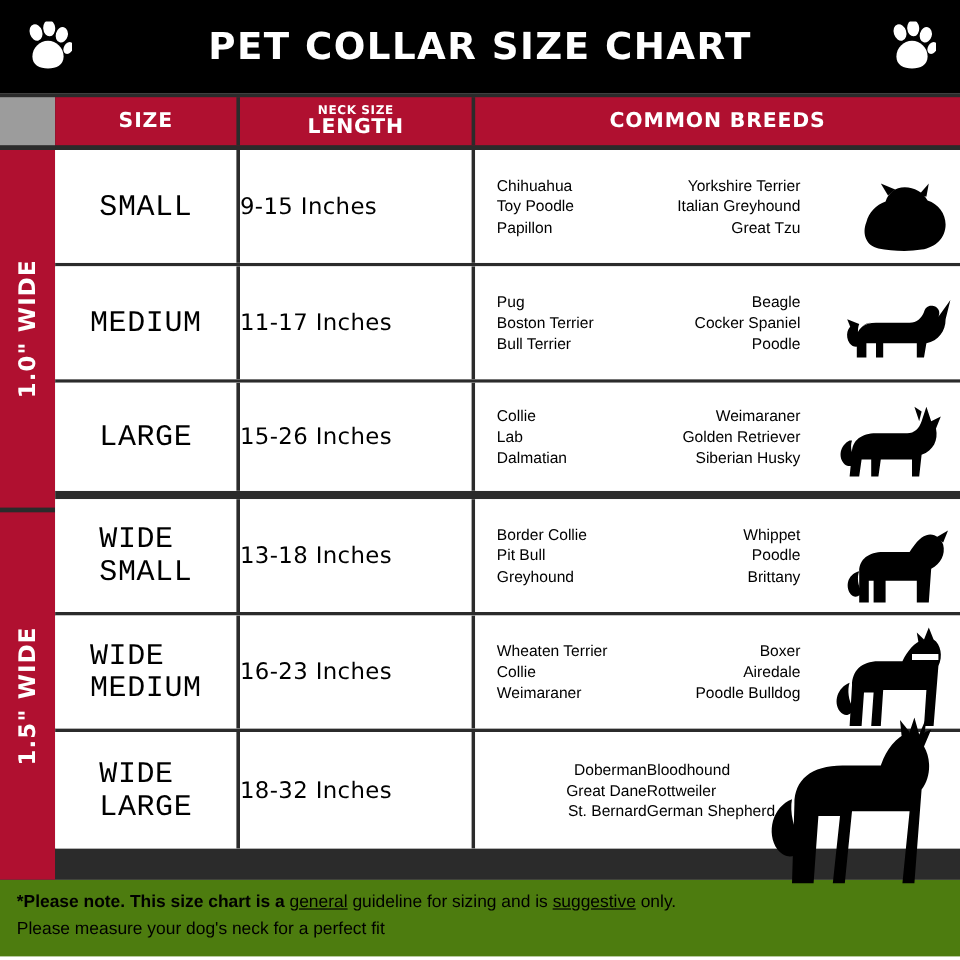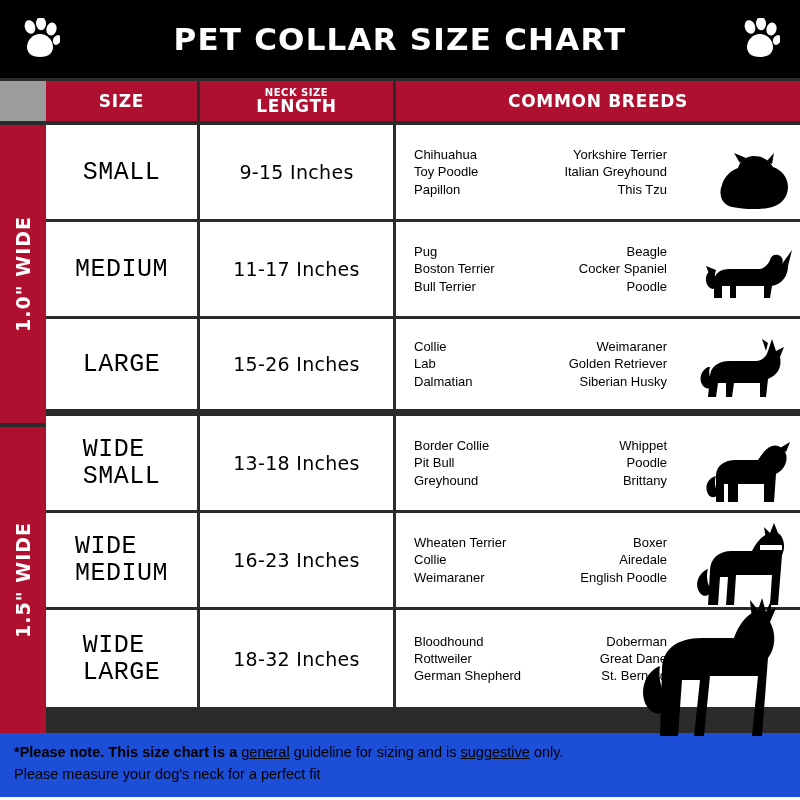--- a/index.html
+++ b/index.html
@@ -119,21 +119,21 @@
     box-sizing: border-box;
     border-right: 3px solid #2b2b2b;
     display: flex;
     align-items: center;
     background: #ffffff;
     overflow: hidden;
   }
   .cell:last-child { border-right: none; }
 
   .c-size   { flex: 0 0 154px; justify-content: center; }
-  .c-neck   { flex: 0 0 196px; justify-content: center; }
+  .c-neck   { flex: 0 0 196px; }
   .c-breeds { flex: 1 1 auto; }
 
   .row.header-row .cell {
     background: #b01030;
     color: #ffffff;
     justify-content: center;
     font-weight: bold;
     font-family: "DejaVu Sans", sans-serif;
     font-size: 17px;
     letter-spacing: .7px;
@@ -191,21 +191,21 @@
     position: absolute;
     right: 6px;
     bottom: 0;
     pointer-events: none;
   }
   .silhouette svg { display: block; }
 
   
   .footer {
     height: 64px;
-    background: #1d4ed8;
+    background: #4d7c0f;
     padding: 8px 14px 0 14px;
     box-sizing: border-box;
     font-size: 14.5px;
     line-height: 1.55;
     font-family: "Liberation Sans", sans-serif;
   }
   .footer .star { font-weight: bold; }
   .u { text-decoration: underline; }
 </style>
 </head>
@@ -272,21 +272,21 @@
         <div class="cell c-breeds">
           <div class="breeds-inner">
             <div class="breed-col col1">
               <div>Chihuahua</div>
               <div>Toy Poodle</div>
               <div>Papillon</div>
             </div>
             <div class="breed-col col2">
               <div>Yorkshire Terrier</div>
               <div>Italian Greyhound</div>
-              <div>This Tzu</div>
+              <div>Great Tzu</div>
             </div>
             <span class="silhouette" style="bottom:8px;">
               <svg width="80" height="62" viewBox="0 0 80 62">
                 <path d="M18 58 C8 56 4 46 8 36 C10 28 16 22 24 19 C26 12 32 7 40 7 C48 7 55 11 59 18 C68 21 74 29 74 38 C74 49 66 57 54 59 C42 61 28 60 18 58 Z" fill="#000"></path>
                 <path d="M26 14 L20 4 L32 9 Z" fill="#000"></path>
                 <path d="M52 13 L60 4 L58 15 Z" fill="#000"></path>
               </svg>
             </span>
           </div>
         </div>
@@ -403,21 +403,21 @@
         <div class="cell c-breeds">
           <div class="breeds-inner">
             <div class="breed-col col1">
               <div>Wheaten Terrier</div>
               <div>Collie</div>
               <div>Weimaraner</div>
             </div>
             <div class="breed-col col2">
               <div>Boxer</div>
               <div>Airedale</div>
-              <div>English Poodle</div>
+              <div>Poodle Bulldog</div>
             </div>
             <span class="silhouette" style="bottom:0;">
               <svg width="104" height="86" viewBox="0 0 104 86">
                 <path d="M18 84 L20 50 C20 38 28 30 42 30 L62 30 C66 22 72 14 80 12 L84 2 L88 12 C94 16 96 26 92 34 L88 84 L80 84 L82 54 L46 54 L44 84 L36 84 L38 56 L30 56 L28 84 Z" fill="#000"></path>
                 <path d="M80 12 L74 6 L76 18 Z" fill="#000"></path>
                 <rect x="70" y="24" width="22" height="5" fill="#fff"></rect>
                 <path d="M18 48 C8 52 4 64 10 72 C14 77 20 75 21 69 C17 63 16 54 18 48 Z" fill="#000"></path>
               </svg>
             </span>
           </div>
@@ -429,29 +429,29 @@
           <div class="size-label">
             <span class="ln">WIDE</span>
             <span class="ln">LARGE</span>
           </div>
         </div>
         <div class="cell c-neck">
           <div class="neck-label">18-32 Inches</div>
         </div>
         <div class="cell c-breeds">
           <div class="breeds-inner">
+            <div class="breed-col col2">
+              <div>Doberman</div>
+              <div>Great Dane</div>
+              <div>St. Bernard</div>
+            </div>
             <div class="breed-col col1">
               <div>Bloodhound</div>
               <div>Rottweiler</div>
               <div>German Shepherd</div>
-            </div>
-            <div class="breed-col col2">
-              <div>Doberman</div>
-              <div>Great Dane</div>
-              <div>St. Bernard</div>
             </div>
           </div>
         </div>
       </div>
 
     </div>
   </div>
 
   <div style="position:absolute; right:14px; bottom:62px; width:160px; height:140px;">
     <svg width="160" height="140" viewBox="0 0 160 140">

